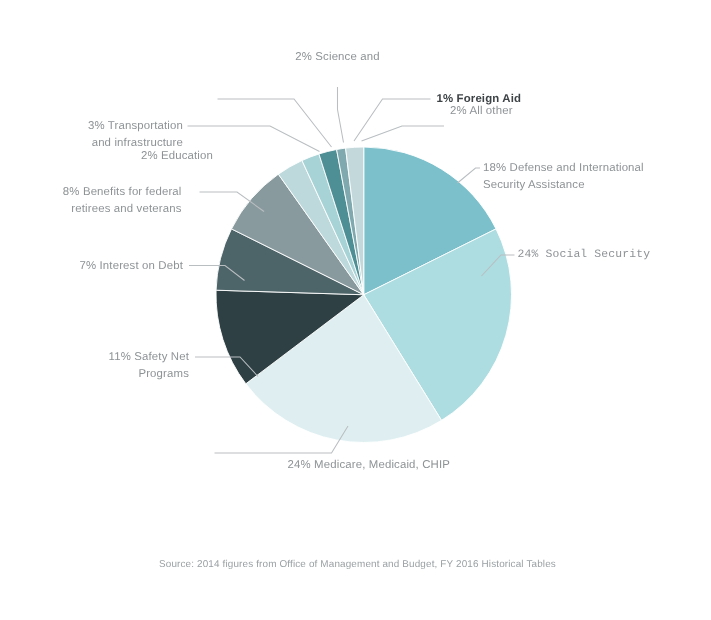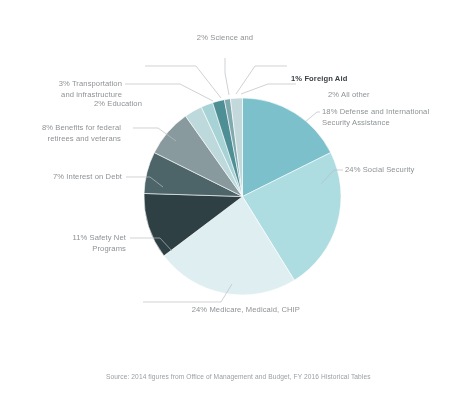--- a/index.html
+++ b/index.html
@@ -87,34 +87,34 @@
 
   <div class="lbl left" style="left:30px;top:61px;width:112px;margin-top:38px;">
     <div>2% Education</div>
   </div>
 
   <div class="lbl left" style="left:6px;top:79px;width:116px;">
     <div>3% Transportation</div>
     <div>and infrastructure</div>
   </div>
 
-  <div class="lbl right bold" style="left:291px;top:61px;width:110px;margin-top:13px;">
+  <div class="lbl right bold" style="left:291px;top:61px;width:110px;">
     <div>1% Foreign Aid</div>
   </div>
 
-  <div class="lbl right" style="left:300px;top:90px;width:110px;margin-left:28px;">
+  <div class="lbl right" style="left:300px;top:69px;width:110px;">
     <div>2% All other</div>
   </div>
 
   <div class="lbl right" style="left:322px;top:107px;width:150px;">
     <div>18% Defense and International</div>
     <div>Security Assistance</div>
   </div>
 
-  <div class="lbl right" style="left:345px;top:165px;width:120px;">
+  <div class="lbl right" style="left:345px;top:165px;width:120px;font-family:Liberation Mono, monospace;">
     <div>24% Social Security</div>
   </div>
 
   <div class="lbl left" style="left:3px;top:123px;width:118px;">
     <div>8% Benefits for federal</div>
     <div>retirees and veterans</div>
   </div>
 
   <div class="lbl left" style="left:10px;top:172px;width:112px;text-align:right;">
     <div>7% Interest on Debt</div>

